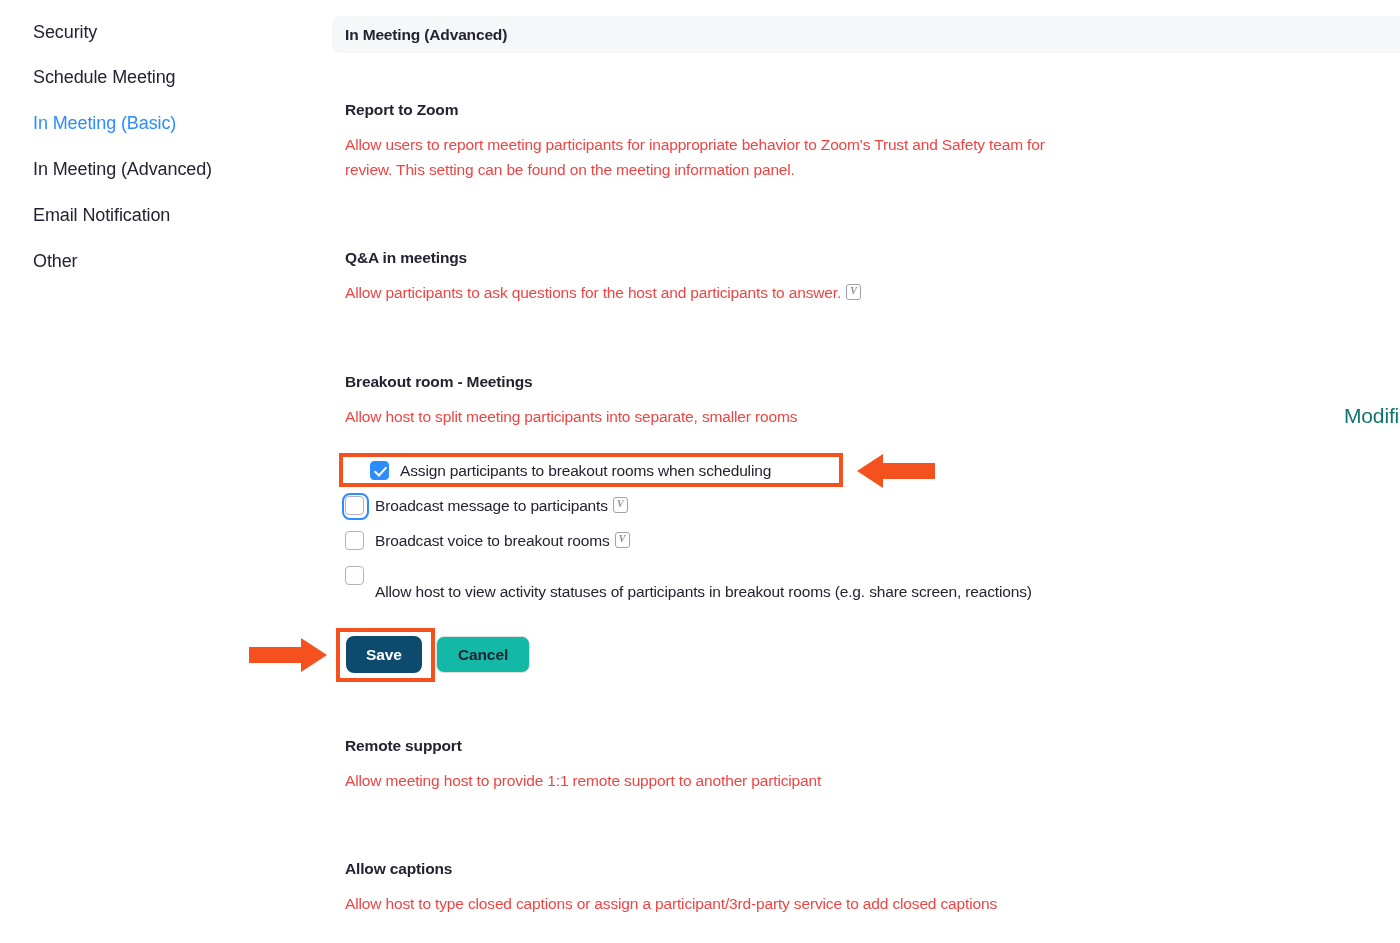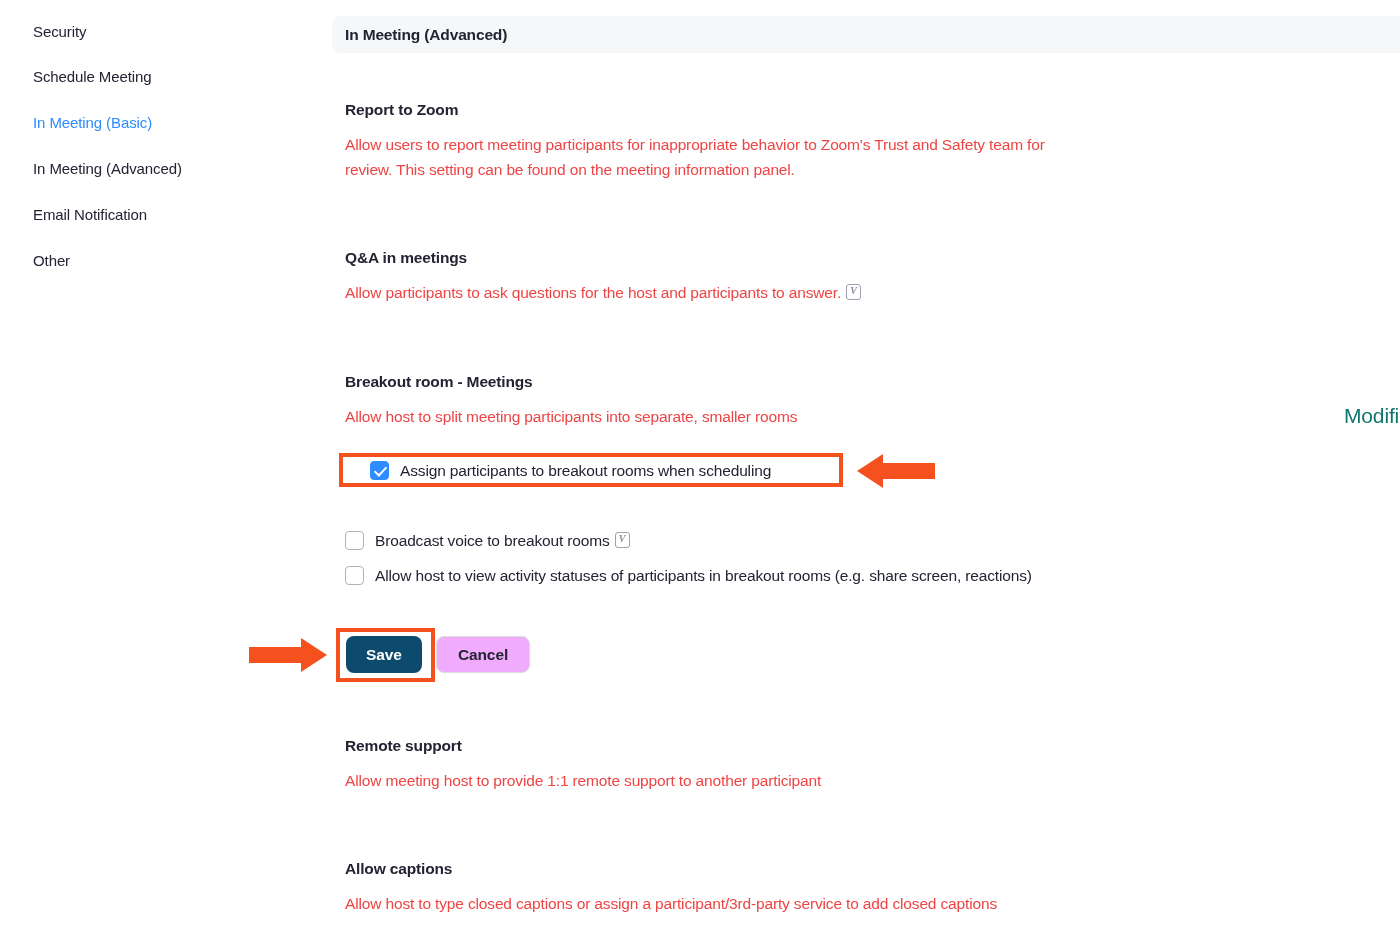--- a/index.html
+++ b/index.html
@@ -19,21 +19,21 @@
   
   .sidebar {
     position: absolute;
     left: 0; top: 0;
     width: 332px; height: 943px;
     background: #ffffff;
   }
   .nav-item {
     position: absolute;
     left: 33px;
-    font-size: 15px;
+    font-size: 18px;
     line-height: 20px;
     color: #232333;
     white-space: nowrap;
     letter-spacing: -0.1px;
   }
   .nav-item.active { color: #2d8cff; }
 
   
   .content {
     position: absolute;
@@ -164,21 +164,21 @@
     cursor: pointer;
     border: none;
     font-family: "Liberation Sans", sans-serif;
   }
   .btn-save {
     background: #0c4a6e;
     color: #ffffff;
     width: 76px;
   }
   .btn-cancel {
-    background: #f0abfc;
+    background: #14b8a6;
     color: #232333;
     border: 1px solid #dededf;
     width: 94px;
   }
 
   
   .hl-box {
     position: absolute;
     border: 4px solid #f4511e;
     pointer-events: none;
@@ -234,31 +234,39 @@
       </p>
     </section>
 
     <div class="modified-label" style="left:1012px; top:372px;">Modified</div>
 
     <div class="check-row" style="left:13px; top:459px;padding-left:25px;">
       <span class="cbox checked"></span>
       <span class="check-label">Assign participants to breakout rooms when scheduling</span>
     </div>
 
+    <div class="check-row" style="left:13px; top:494px;">
+      <span class="cbox">
+        <span class="cbox-focus"></span>
+      </span>
+      <span class="check-label">
+        <span>Broadcast message to participants</span><span class="vid-icon"></span>
+      </span>
+    </div>
 
     <div class="check-row" style="left:13px; top:529px;">
       <span class="cbox"></span>
       <span class="check-label">
         <span>Broadcast voice to breakout rooms</span><span class="vid-icon"></span>
       </span>
     </div>
 
     <div class="check-row" style="left:13px; top:564px; width:790px;">
       <span class="cbox"></span>
-      <span class="check-label" style="line-height:24px;">Allow host to view activity statuses of participants in breakout rooms (e.g. share screen, reactions)</span>
+      <span class="check-label" style="line-height:24px;margin-top:16px;">Allow host to view activity statuses of participants in breakout rooms (e.g. share screen, reactions)</span>
     </div>
 
     <button class="btn btn-save" style="left:14px;  top:636px;">Save</button>
     <button class="btn btn-cancel" style="left:104px; top:636px;">Cancel</button>
 
     <section class="setting" style="top:736px;">
       <h3 class="setting-title">Remote support</h3>
       <p class="setting-desc" style="margin-top:12px;">Allow meeting host to provide 1:1 remote support to another participant</p>
     </section>
 

